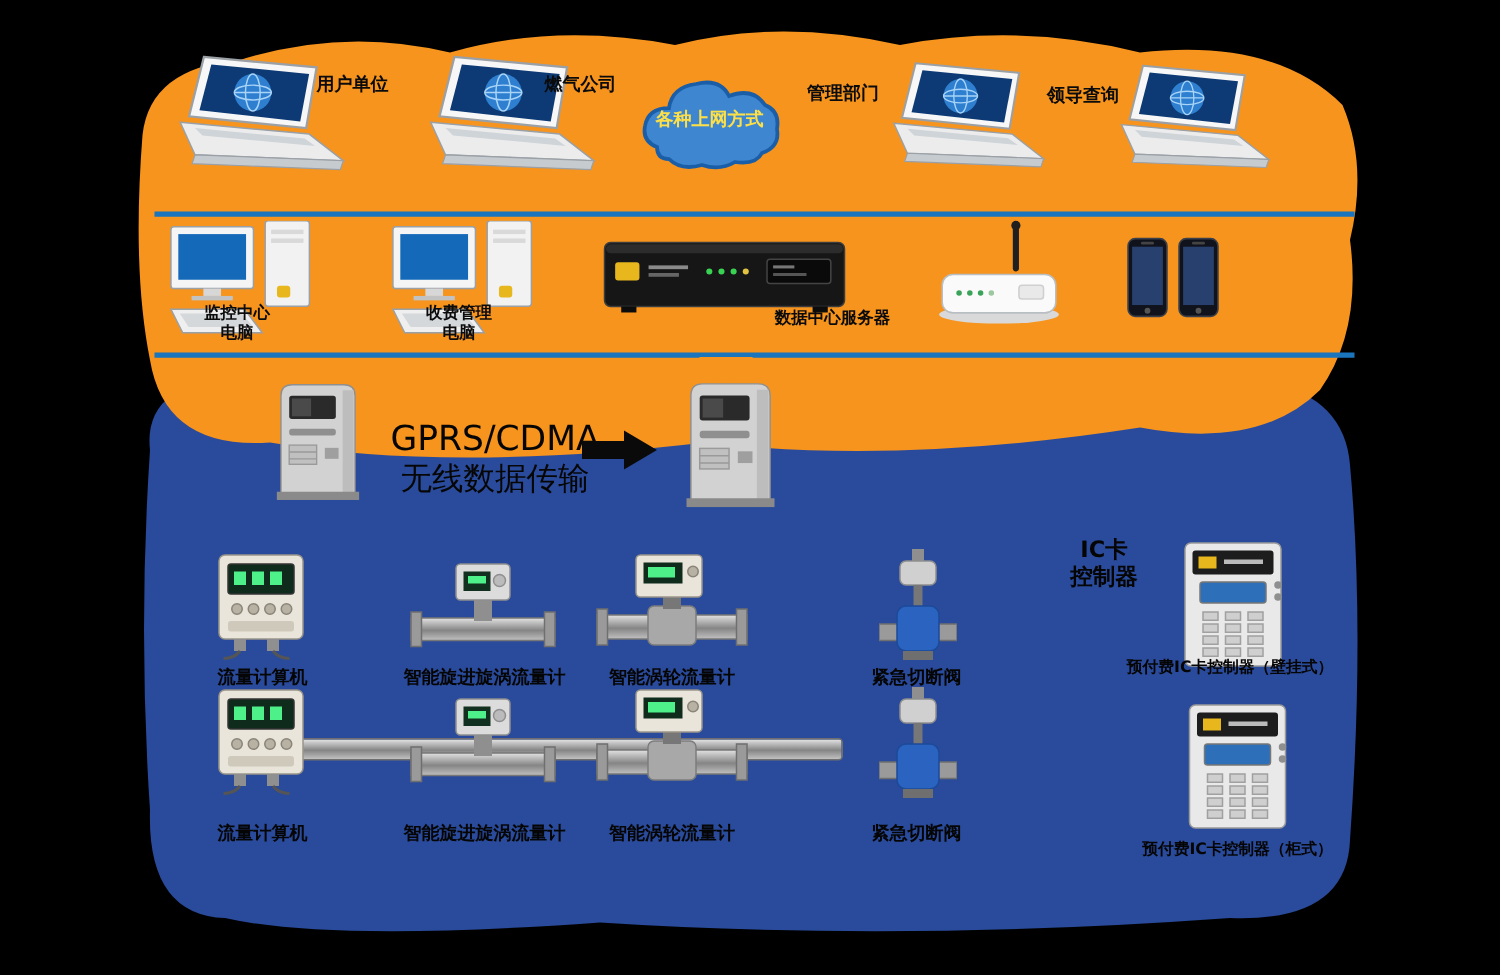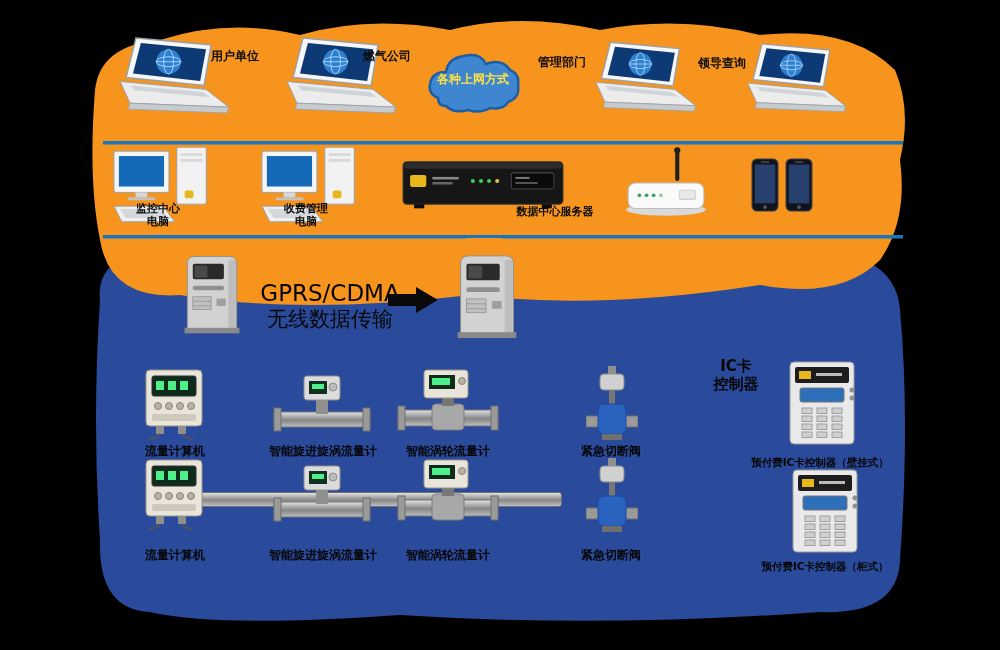--- a/index.html
+++ b/index.html
@@ -269,21 +269,21 @@
       </svg>
     </div>
 
   <div class="lbl onblue" style="left:700px;top:357px;width:72px;font-size:15px">IC卡</div>
   <div class="lbl onblue" style="left:700px;top:375px;width:72px;font-size:15px">控制器</div>
   <div class="dev" style="left:786px;top:360px;width:72px;height:88px">
       <svg viewBox="0 0 72 88">
         <use href="#sym-cabinet"></use>
       </svg>
     </div>
-  <div class="lbl onblue" style="left:730px;top:456px;width:180px;font-size:10.5px">预付费IC卡控制器（壁挂式）</div>
+  <div class="lbl onblue" style="left:730px;top:439px;width:180px;font-size:10.5px">预付费IC卡控制器（壁挂式）</div>
   <div class="dev" style="left:789px;top:468px;width:72px;height:88px">
       <svg viewBox="0 0 72 88">
         <use href="#sym-cabinet"></use>
       </svg>
     </div>
   <div class="lbl onblue" style="left:740px;top:560px;width:170px;font-size:10.5px">预付费IC卡控制器（柜式）</div>
 
   <div class="dev" style="left:142px;top:368px;width:64px;height:72px">
       <svg viewBox="0 0 64 72">
         <use href="#sym-flowcomputer"></use>

